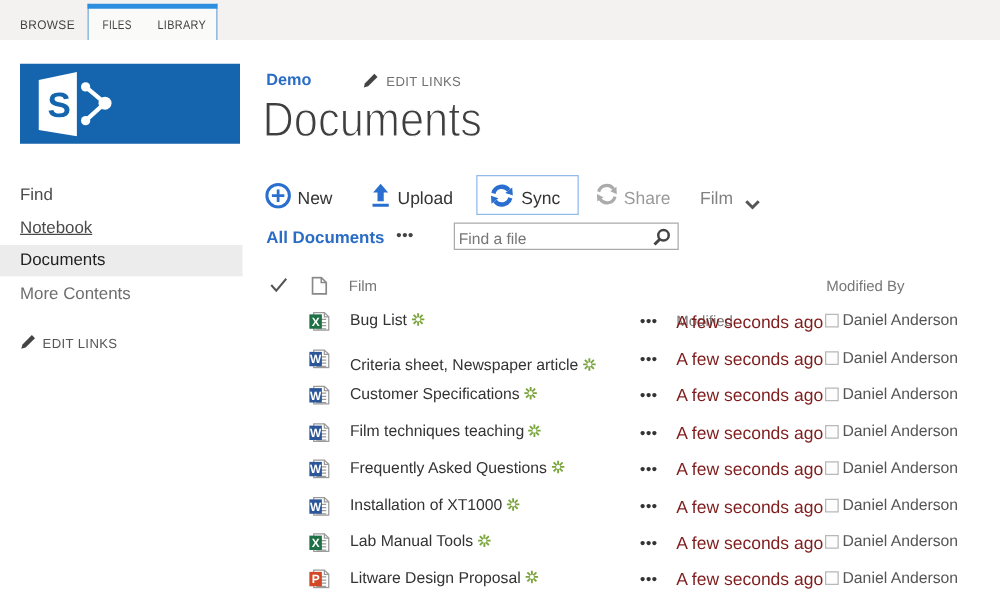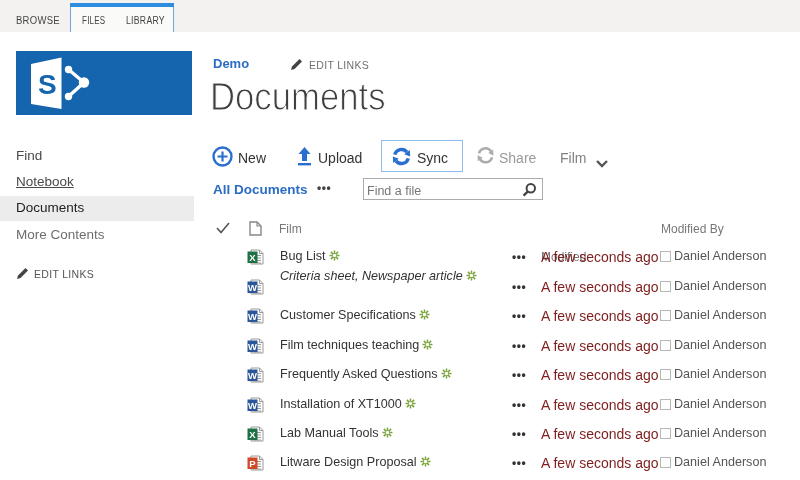--- a/index.html
+++ b/index.html
@@ -147,21 +147,21 @@
 
   <svg class="abs" style="left:247px;top:279px;" width="17" height="16" viewBox="0 0 17 16">
     <path d="M4 1 H12.5 L16 4.5 V15 H4 Z" fill="#fff" stroke="#9a9a9a" stroke-width="1"></path>
     <path d="M12.5 1 V4.5 H16" fill="none" stroke="#9a9a9a" stroke-width="1"></path>
     <g stroke="#9a9a9a" stroke-width="1">
       <path d="M6 6.5 H14 M6 9 H14 M6 11.5 H14 M6 14 H14"></path>
     </g>
     <rect x="0.5" y="2.5" width="10" height="11.5" fill="#2b579a"></rect>
     <text x="5.5" y="11.8" font-family="Liberation Sans" font-size="9.5" font-weight="bold" fill="#fff" text-anchor="middle">W</text>
   </svg>
-  <div class="abs rowname" style="left:280px;top:269px;font-style:italic;">Criteria sheet, Newspaper article<svg width="11" height="11" viewBox="0 0 11 11" style="margin-left:3px;vertical-align:-1px;">
+  <div class="abs rowname" style="left:280px;top:285px;">Criteria sheet, Newspaper article<svg width="11" height="11" viewBox="0 0 11 11" style="margin-left:3px;vertical-align:-1px;">
       <g stroke="#7aa43c" stroke-width="1.5">
         <path d="M5.5 0.5 V10.5 M0.5 5.5 H10.5 M1.9 1.9 L9.1 9.1 M9.1 1.9 L1.9 9.1"></path>
       </g>
       <circle cx="5.5" cy="5.5" r="1.7" fill="#fff"></circle>
     </svg></div>
   <div class="abs rowdots" style="left:512px;top:280px;">•••</div>
   <div class="abs rowmod" style="left:541px;top:279px;">A few seconds ago</div>
   <div class="abs presence" style="left:660px;top:281px;"></div>
   <div class="abs rowby" style="left:674px;top:279px;">Daniel Anderson</div>
 

